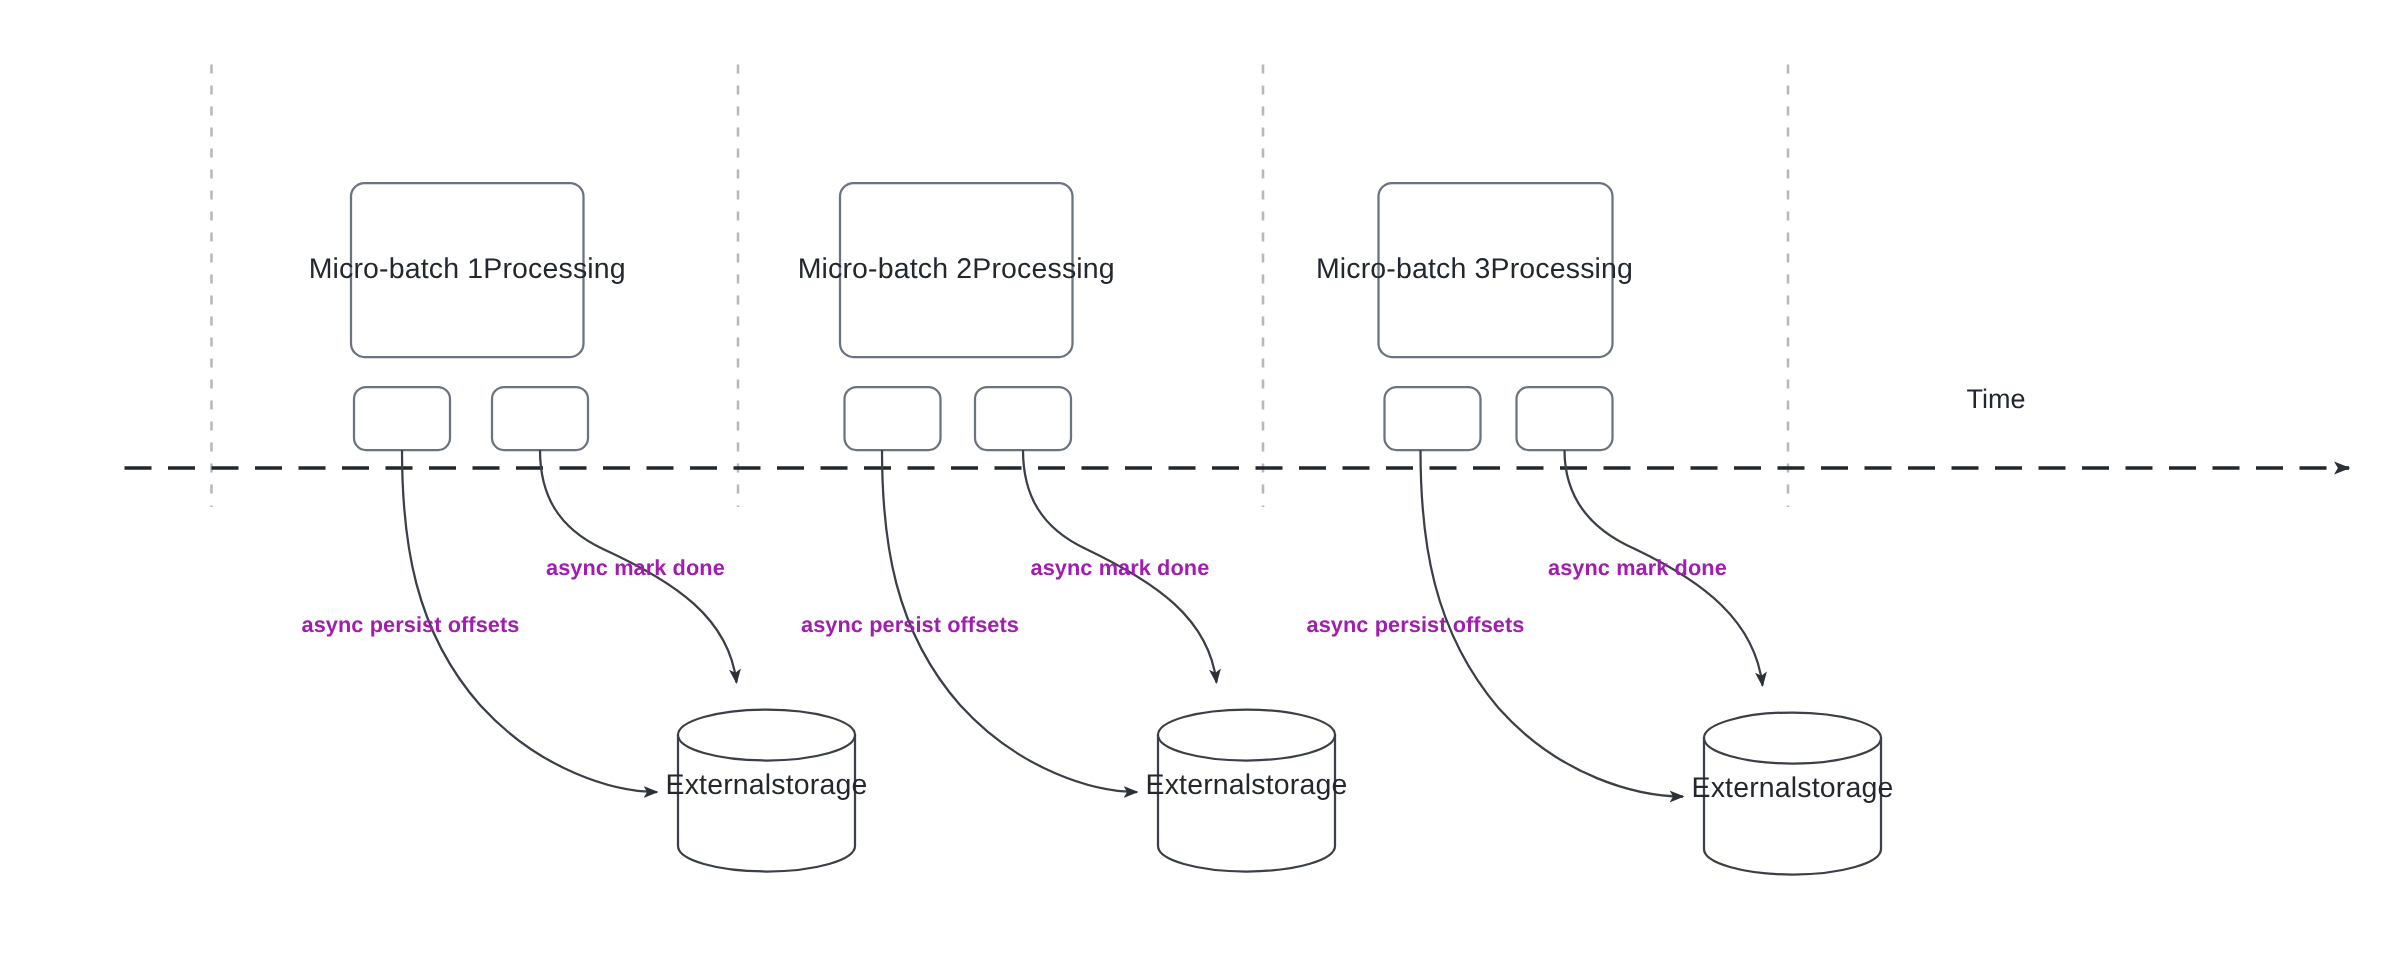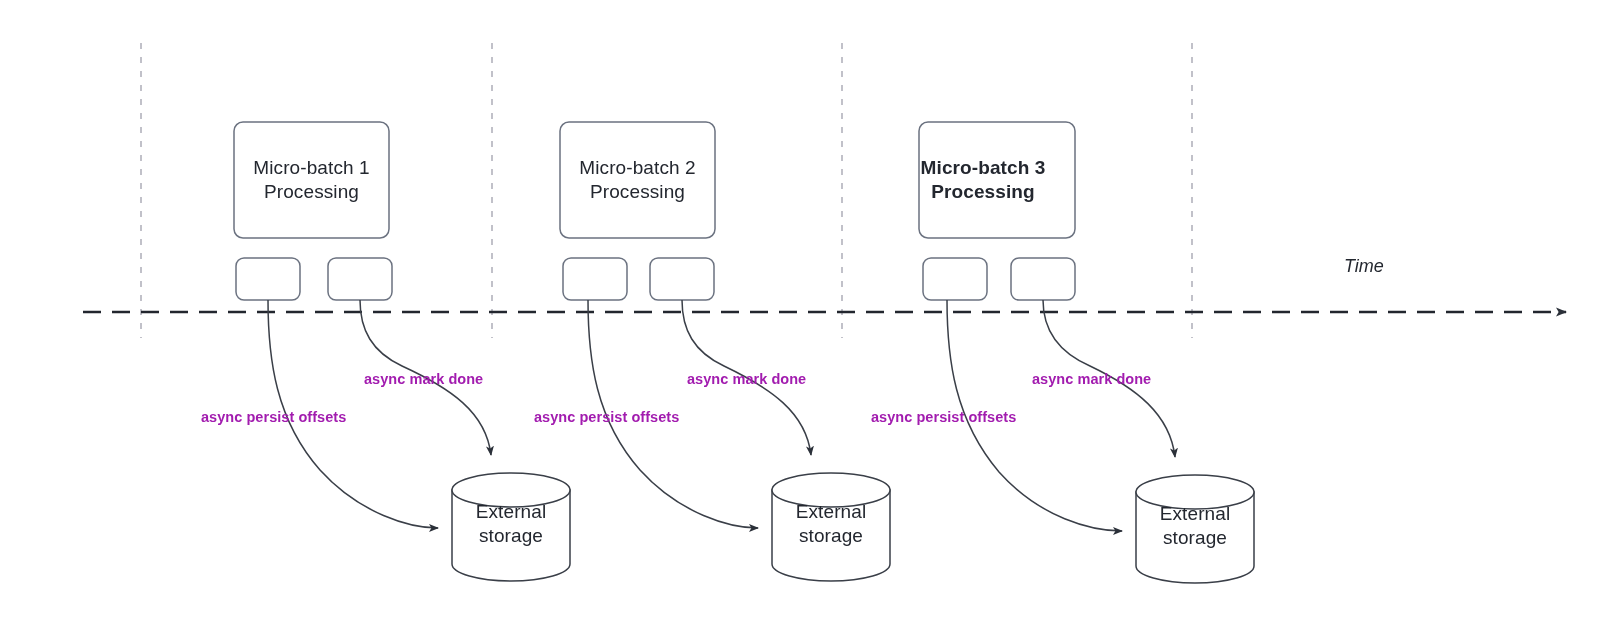--- a/index.html
+++ b/index.html
@@ -4,21 +4,21 @@
 <style>
   html,body{margin:0;padding:0;background:#ffffff;}
   body{
     width:1600px;height:642px;overflow:hidden;
     font-family:"Liberation Sans","DejaVu Sans",sans-serif;
     color:#1f2430;
   }
   #canvas{position:relative;width:1600px;height:642px;}
   #canvas svg.layer{position:absolute;left:0;top:0;width:1600px;height:642px;overflow:visible;}
   .node-text{
-    position:absolute;display:flex;flex-direction:column;
+    position:absolute;display:flex;flex-direction:row;
     align-items:center;justify-content:center;
     text-align:center;line-height:1.28;
     font-size:19px;color:#23272f;letter-spacing:0.1px;
     pointer-events:none;white-space:nowrap;
   }
   .edge-label{
     position:absolute;font-size:14.5px;font-weight:bold;
     color:#a21caf;letter-spacing:0.05px;white-space:nowrap;
     line-height:1;
   }
@@ -83,21 +83,21 @@
       <rect x="1011" y="258" width="64" height="42" rx="8" ry="8" fill="#ffffff" stroke="#6b7280" stroke-width="1.5"></rect>
       <g>
         <path d="M1136,492 L1136,566 A59,17 0 0 0 1254,566 L1254,492 Z" fill="#ffffff" stroke="#3a3f48" stroke-width="1.5"></path>
         <ellipse cx="1195" cy="492" rx="59" ry="17" fill="#ffffff" stroke="#3a3f48" stroke-width="1.5"></ellipse>
       </g>
       <path d="M947,300 C947,360 955,420 999,472 C1040,518 1092,531 1122,531" fill="none" stroke="#3a3f48" stroke-width="1.5" marker-end="url(#arrowFilled)"></path>
       <path d="M1043,300 C1043,330 1058,352 1090,366 C1136,388 1170,414 1175,457" fill="none" stroke="#3a3f48" stroke-width="1.5" marker-end="url(#arrowFilled)"></path>
     </g>
   </svg>
 
-  <div class="axis-label" style="left:1344px;top:256px;font-style:italic;">
+  <div class="axis-label" style="left:1311px;top:256px;">
     <span>Time</span>
   </div>
 
   <div class="node-text" style="left:234px;top:122px;width:155px;height:116px;">
     <span>Micro-batch 1</span>
     <span>Processing</span>
   </div>
   <div class="node-text" style="left:452px;top:478px;width:118px;height:92px;">
     <span>External</span>
     <span>storage</span>
@@ -117,21 +117,21 @@
     <span>External</span>
     <span>storage</span>
   </div>
   <div class="edge-label" style="left:687px;top:372px;">
     <span>async mark done</span>
   </div>
   <div class="edge-label" style="left:534px;top:410px;">
     <span>async persist offsets</span>
   </div>
 
-  <div class="node-text" style="left:919px;top:122px;width:128px;height:116px;font-weight:bold;">
+  <div class="node-text" style="left:919px;top:122px;width:128px;height:116px;">
     <span>Micro-batch 3</span>
     <span>Processing</span>
   </div>
   <div class="node-text" style="left:1136px;top:480px;width:118px;height:92px;">
     <span>External</span>
     <span>storage</span>
   </div>
   <div class="edge-label" style="left:1032px;top:372px;">
     <span>async mark done</span>
   </div>

